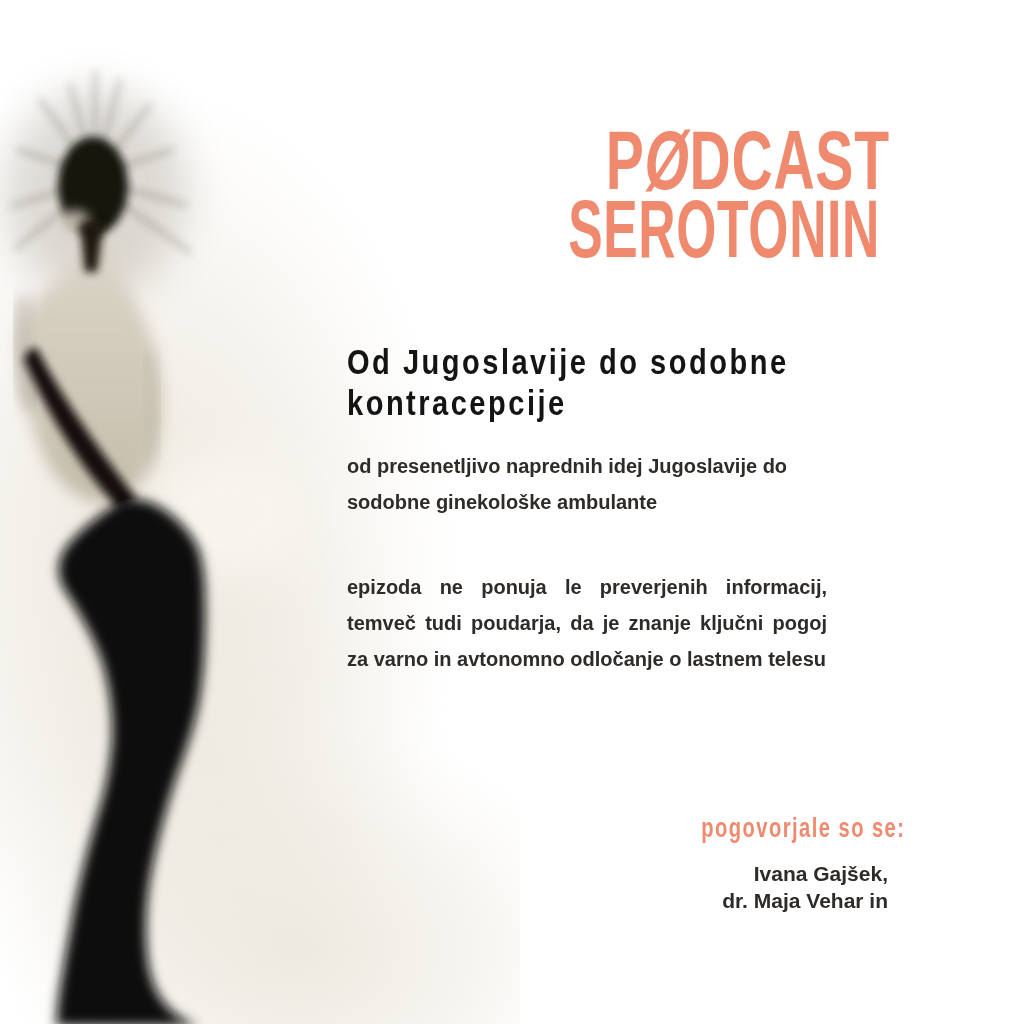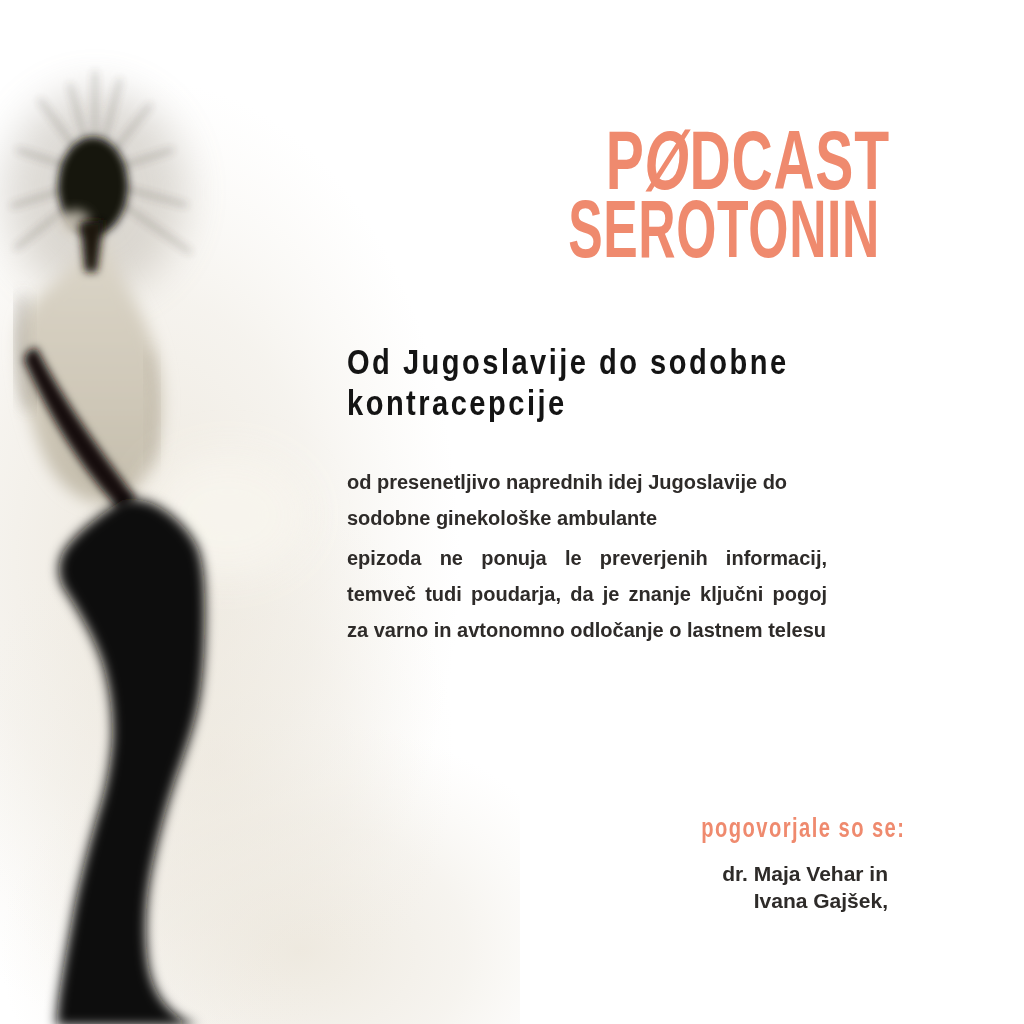--- a/index.html
+++ b/index.html
@@ -40,22 +40,22 @@
     width:620px;
     font-size:35px;font-weight:700;color:var(--heading);
     letter-spacing:3px;line-height:41px;
     transform:scaleX(.83);transform-origin:left top;
   }
   .body-text{
     position:absolute;left:347px;width:480px;
     font-size:20px;font-weight:600;color:var(--body);
     line-height:36px;
   }
-  .episode-intro{top:464px;}
-  .episode-description{top:540px;text-align:justify;}
+  .episode-intro{top:448px;}
+  .episode-description{top:569px;text-align:justify;}
   .episode-invitation{top:735px;}
 
   
   .speakers-label{
     position:absolute;right:119px;top:812px;
     font-size:28px;font-weight:700;color:var(--accent);
     letter-spacing:2px;line-height:32px;white-space:nowrap;
     transform:scaleX(.72);transform-origin:right center;
   }
   .speaker-names{
@@ -153,17 +153,17 @@
     <div class="logo-line logo-line2">SEROTONIN</div>
   </div>
 
   <h1 class="episode-title">Od Jugoslavije do sodobne kontracepcije</h1>
 
   <p class="body-text episode-intro">od presenetljivo naprednih idej Jugoslavije do sodobne ginekološke ambulante</p>
   <p class="body-text episode-description">epizoda ne ponuja le preverjenih informacij, temveč tudi poudarja, da je znanje ključni pogoj za varno in avtonomno odločanje o lastnem telesu</p>
 
   <div class="speakers-label">pogovorjale so se:</div>
   <div class="speaker-names">
+    <div>Ivana Gajšek,</div>
     <div>dr. Maja Vehar in</div>
-    <div>Ivana Gajšek,</div>
   </div>
 
 </div>
 
 </body></html>

